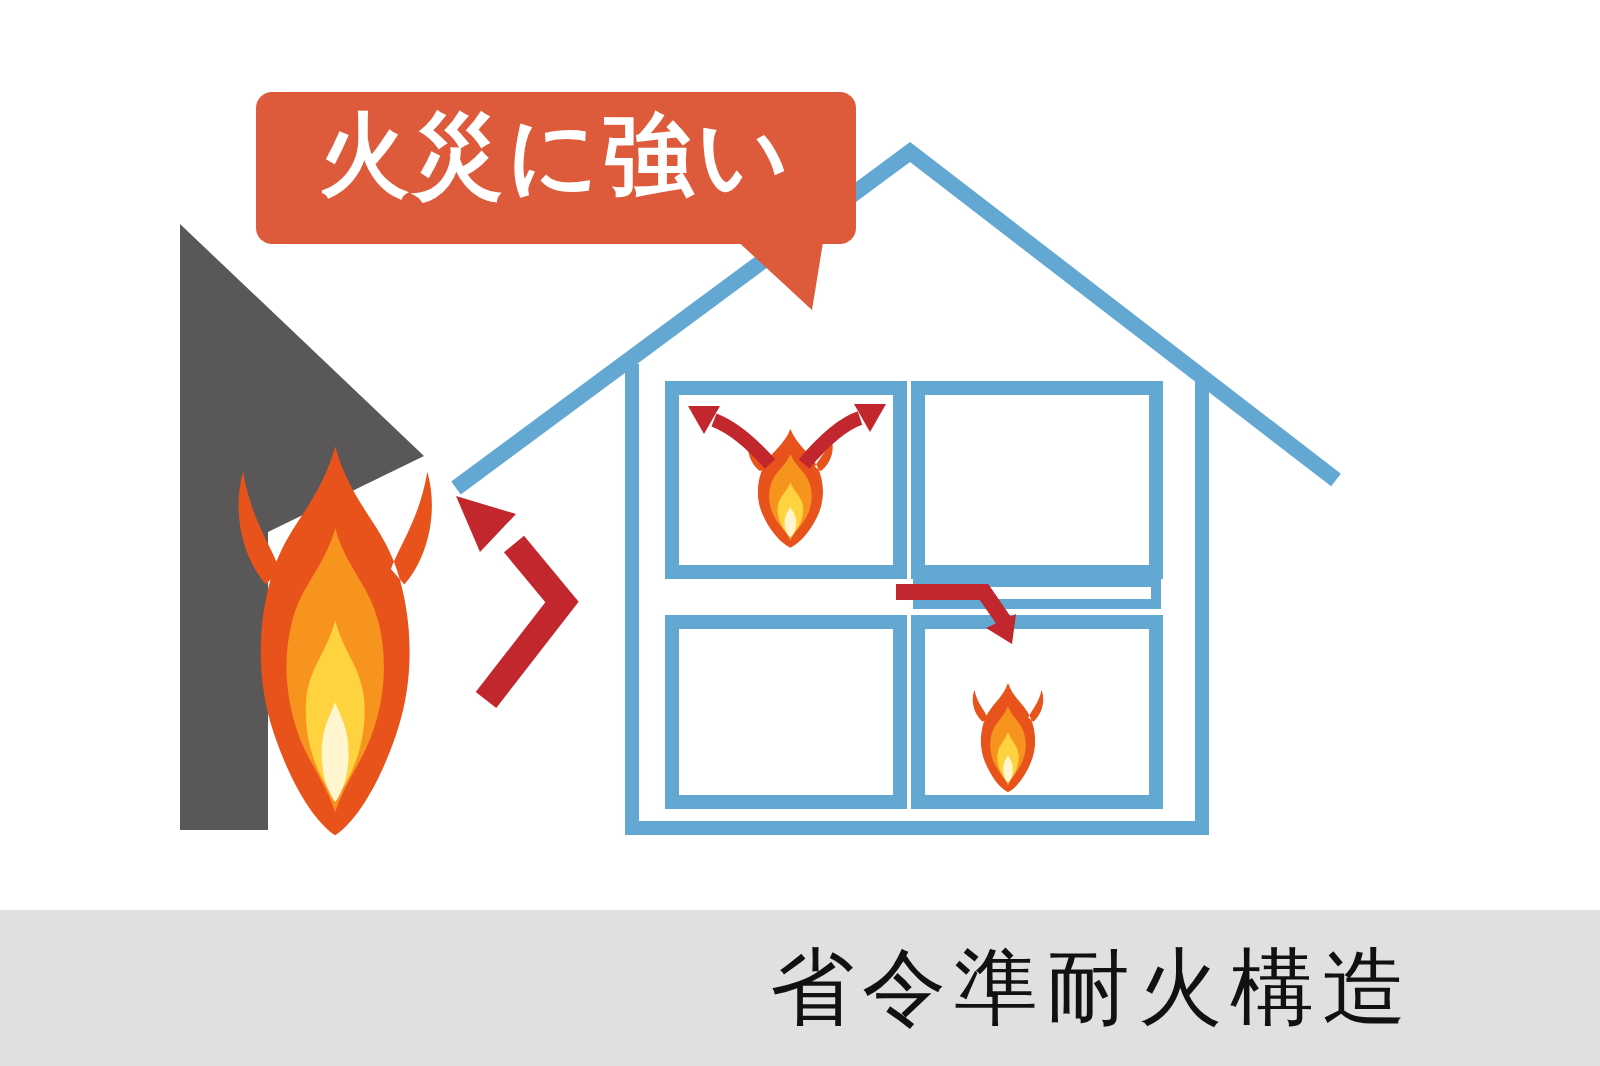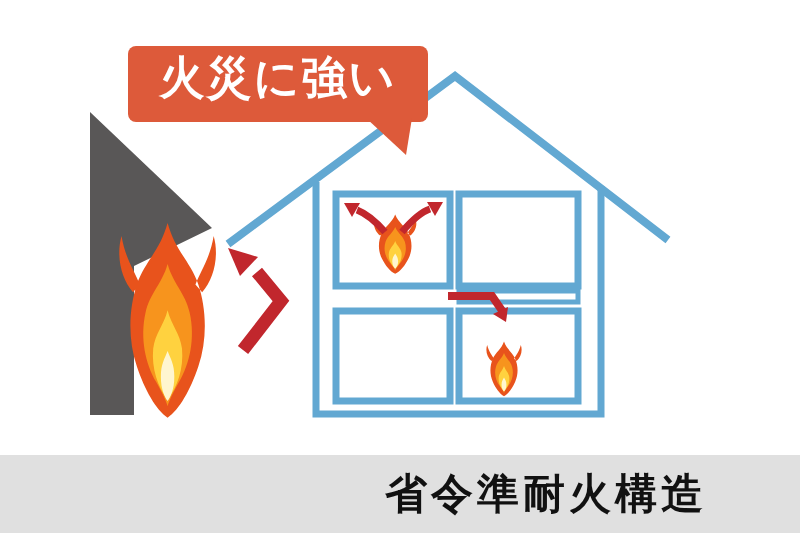--- a/index.html
+++ b/index.html
@@ -12,21 +12,21 @@
     color:#ffffff;font-size:45px;font-weight:bold;letter-spacing:2px;
     z-index:3;pointer-events:none;
   }
   .footer-band{
     position:absolute;left:0;top:455px;width:800px;height:78px;
     background:#e0e0e0;z-index:2;
   }
   .footer-title{
     position:absolute;left:385px;top:0;height:78px;
     display:flex;align-items:center;
-    color:#111111;font-size:42px;font-weight:bold;letter-spacing:4px;
+    color:#111111;font-size:42px;font-weight:normal;letter-spacing:4px;
   }
 </style>
 </head>
 <body>
 
 <div class="stage">
 
   <svg width="800" height="533" viewBox="0 0 800 533">
 
     <defs>

